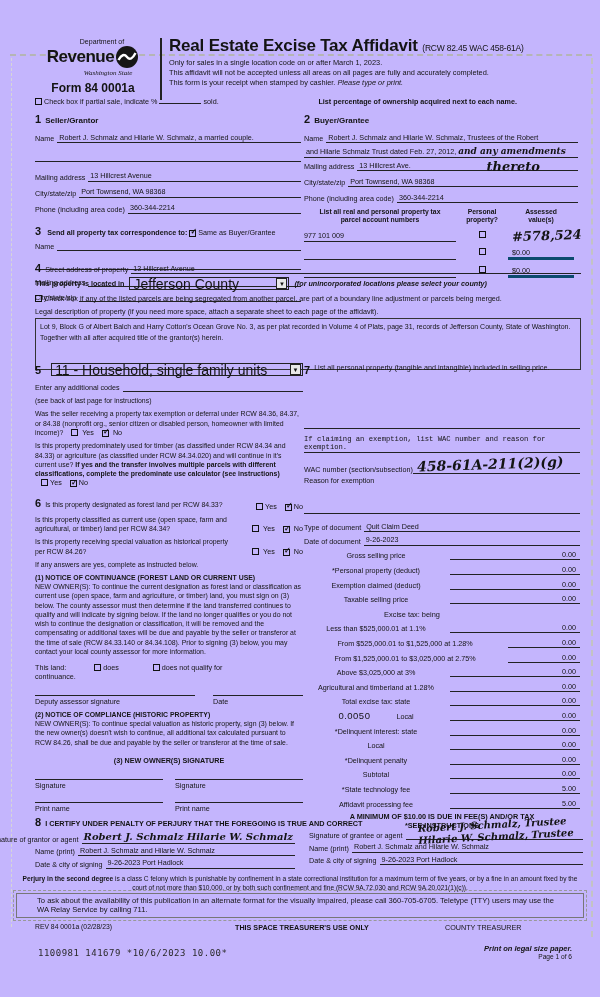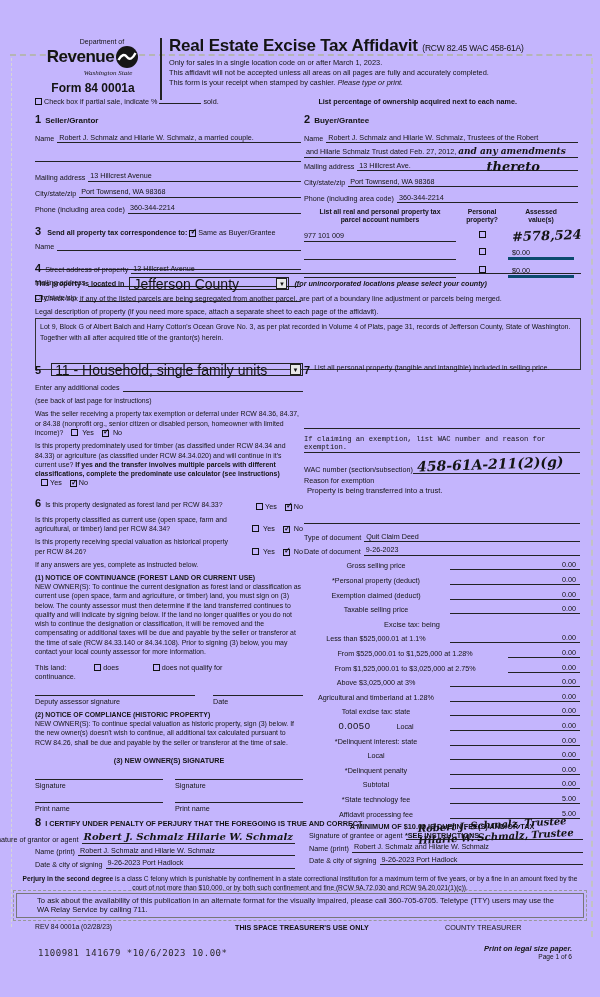--- a/index.html
+++ b/index.html
@@ -357,21 +357,20 @@
     </div>
     <div class="blankline" style="margin-top:40px;"></div>
     <div style="font-size:7.2px; margin-top:6px; border-bottom:1px solid #222; padding-bottom:1px;font-family:Liberation Mono, monospace;">If claiming an exemption, list WAC number and reason for exemption.</div>
     <div style="display:flex; align-items:flex-end; margin-top:2px; position:relative;">
       <span style="font-size:7.2px; flex:none;">WAC number (section/subsection)</span>
       <span style="flex:1; border-bottom:1.5px solid #222; padding-left:4px;">
         <span class="hand wac-hand">458-61A-211(2)(g)</span>
       </span>
     </div>
     <div style="font-size:7.2px; margin-top:2px;">Reason for exemption</div>
-    <div style="font-size:7.6px; margin-top:1px; padding-left:3px;">Property is being transferred into a trust.</div>
     <div class="blankline" style="margin-top:18px;"></div>
     <div class="fieldrow" style="margin-top:8px;">
       <span class="lbl">Type of document</span>
       <span class="val">Quit Claim Deed</span>
     </div>
     <div class="fieldrow" style="margin-top:3px;">
       <span class="lbl">Date of document</span>
       <span class="val">9-26-2023</span>
     </div>
 

